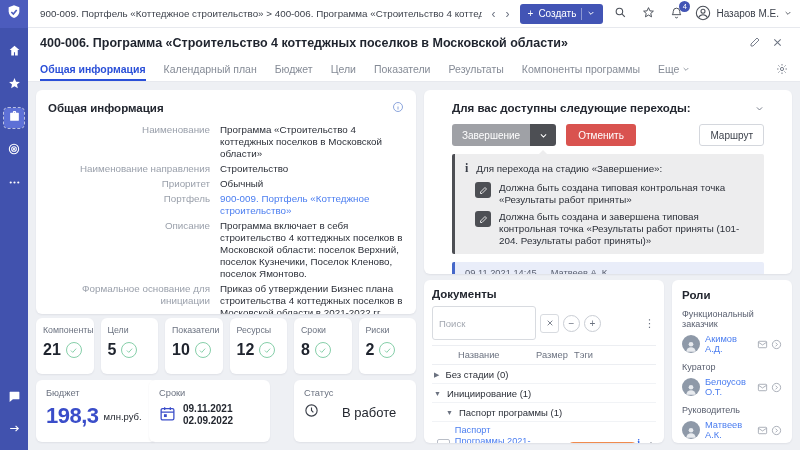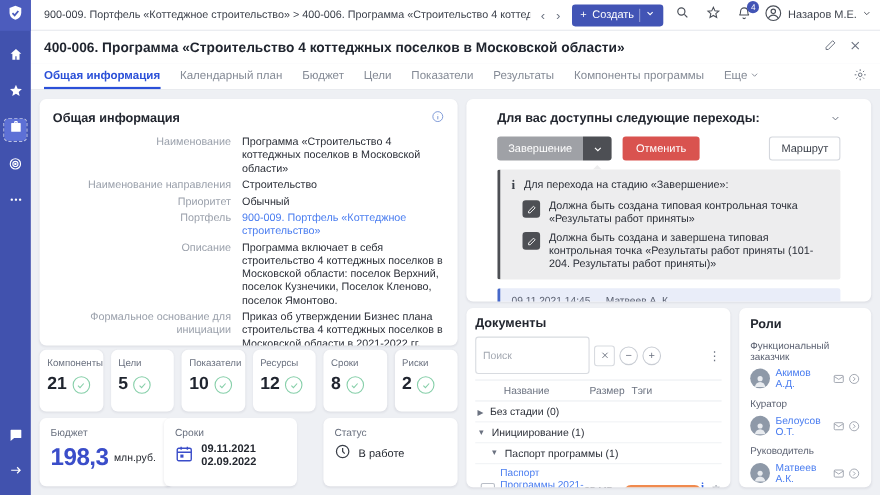--- a/index.html
+++ b/index.html
@@ -76,21 +76,21 @@
   .b-card { position:absolute; top:298px; height:62px; background:#fff; border-radius:6px; box-shadow:0 1px 2px rgba(25,35,60,.07); padding:8px 10px; }
   .b-label { font-size:9.3px; color:#6b7280; margin-bottom:5px; }
   #budget-card { left:8px; width:121px; }
   .budget-val { display:flex; align-items:center; gap:5px; }
   .budget-num { font-size:22px; font-weight:bold; color:#3a4dc9; letter-spacing:-.5px; }
   .budget-unit { font-size:9.5px; color:#23272f; }
   #dates-card { left:121px; width:121px; }
   .dates-row { display:flex; gap:7px; align-items:center; }
   .date-lines { font-size:10px; font-weight:bold; color:#23272f; line-height:12px; }
   #status-card { left:266px; width:122px; }
-  .status-row { display:flex; gap:7px; align-items:center; font-size:10px; color:#23272f; }
+  .status-row { display:flex; gap:23px; align-items:center; font-size:13px; color:#23272f; }
 
   
   #documents { left:396px; top:198px; width:240px; height:163px; padding:8px 8px 0 8px; }
   .doc-toolbar { display:flex; align-items:center; gap:4px; margin:6px 0 5px 0; }
   .doc-search { width:104px; height:34px; border:1px solid #d8dbe0; border-radius:3px; font-size:9.5px; padding:0 6px; font-family:inherit; color:#3a3f49; }
   .doc-search::placeholder { color:#a3a8b1; }
   .tool-x { width:19px; height:19px; border:1px solid #d8dbe0; border-radius:3px; background:#fff; display:flex; align-items:center; justify-content:center; font-size:9px; color:#6b7280; cursor:pointer; }
   .tool-circ { width:17px; height:17px; border:1px solid #c9cdd4; border-radius:50%; background:#fff; display:flex; align-items:center; justify-content:center; font-size:10px; color:#6b7280; cursor:pointer; }
   .tool-dots { margin-left:auto; color:#6b7280; font-size:11px; cursor:pointer; letter-spacing:1px; }
   .doc-thead { display:flex; font-size:9.3px; color:#6b7280; border-top:1px solid #eceef2; border-bottom:1px solid #eceef2; padding:4px 0; }

